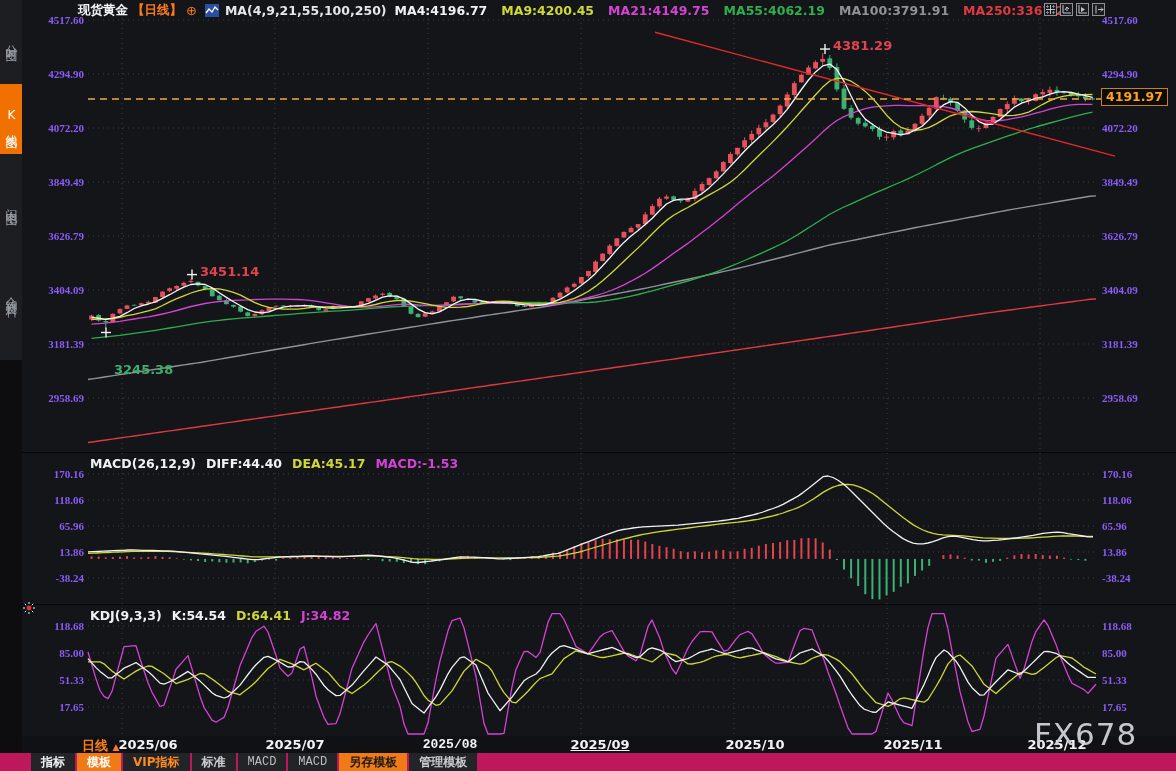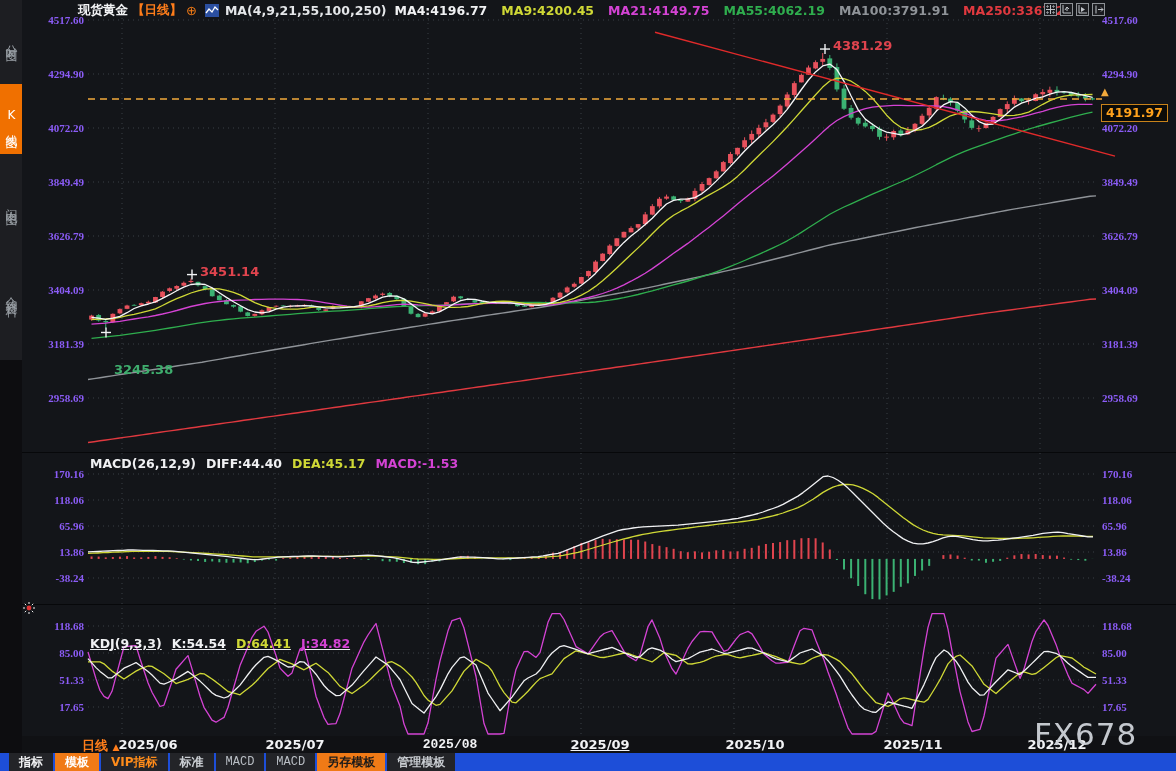--- a/index.html
+++ b/index.html
@@ -37,31 +37,31 @@
   .tick.l { width:64px; text-align:right; left:20px; }
   .tick.r { left:1102px; text-align:left; }
   
   .pane-head { position:absolute; left:90px; display:flex; gap:10px; font-weight:700; font-size:12.5px; z-index:15; white-space:nowrap; }
   .c-white { color:#f0f1f3; } .c-yellow { color:#cfd836; } .c-magenta { color:#d443d4; }
   
   .anno { position:absolute; font-weight:700; font-size:13px; z-index:12; }
   .anno.red { color:#e0444e; } .anno.green { color:#3fae6e; }
   
   #price-tag {
-    position:absolute; left:1101px; top:104px; z-index:25;
+    position:absolute; left:1101px; top:88px; z-index:25;
     border:1px solid #c8821a; background:#0b0b08; color:#ffa21c;
     font-weight:700; font-size:12.5px; padding:1px 4px; line-height:14px;
   }
   #price-marker { position:absolute; left:1101px; top:86px; color:#f2a93b; font-size:10px; z-index:25; }
   
   #xaxis-row { position:absolute; left:22px; top:736px; width:1154px; height:17px; background:#101114; z-index:18; }
   #period-label { position:absolute; left:82px; top:737px; color:#ff7d1a; font-weight:700; font-size:13px; z-index:19; }
   .x-label { position:absolute; top:737px; transform:translateX(-50%); color:#f2f3f5; font-weight:700; font-size:13px; z-index:19; }
   
-  #toolbar { position:absolute; left:0; top:753px; width:1176px; height:18px; background:#1d4ed8; display:flex; padding-left:9px; gap:2px; z-index:30; }
+  #toolbar { position:absolute; left:0; top:753px; width:1176px; height:18px; background:#be185d; display:flex; padding-left:31px; gap:2px; z-index:30; }
   .tab { height:18px; line-height:18px; padding:0 10px; background:#232428; color:#f0f1f3; font-weight:700; font-size:12px; cursor:pointer; white-space:nowrap; }
   .tab.orange-bg { background:#f07a16; color:#fff; }
   .tab.orange-bg-dark-text { background:#f07a16; color:#1a1a1a; }
   .tab.orange-text { color:#ff8c1a; }
   .tab.plain-dim { color:#c9cdd2; }
   .tab.mono { font-family:"Liberation Mono","DejaVu Sans Mono",monospace; color:#b9bec4; font-weight:400; }
   
   #watermark {
     position:absolute; left:1034px; top:716px; z-index:40; color:#ced2d8; opacity:.95;
     font-size:31px; font-weight:500; letter-spacing:1px;
@@ -628,21 +628,21 @@
     </svg>
   <div class="sep" style="top:452px;"></div>
   <div class="sep" style="top:604px;"></div>
 
   <div class="pane-head" style="top:456px;">
     <span class="c-white">MACD(26,12,9)</span>
     <span class="c-white">DIFF:44.40</span>
     <span class="c-yellow">DEA:45.17</span>
     <span class="c-magenta">MACD:-1.53</span>
   </div>
-  <div class="pane-head" style="top:636px;text-decoration:underline;">
+  <div class="pane-head" style="top:608px;">
     <span class="c-white">KDJ(9,3,3)</span>
     <span class="c-white">K:54.54</span>
     <span class="c-yellow">D:64.41</span>
     <span class="c-magenta">J:34.82</span>
   </div>
 
   <span id="alert-icon">
     <svg width="12" height="12">
       <circle cx="6" cy="6" r="2.4" fill="#e03434"></circle>
       <g stroke="#f3f3f3" stroke-width="1">

